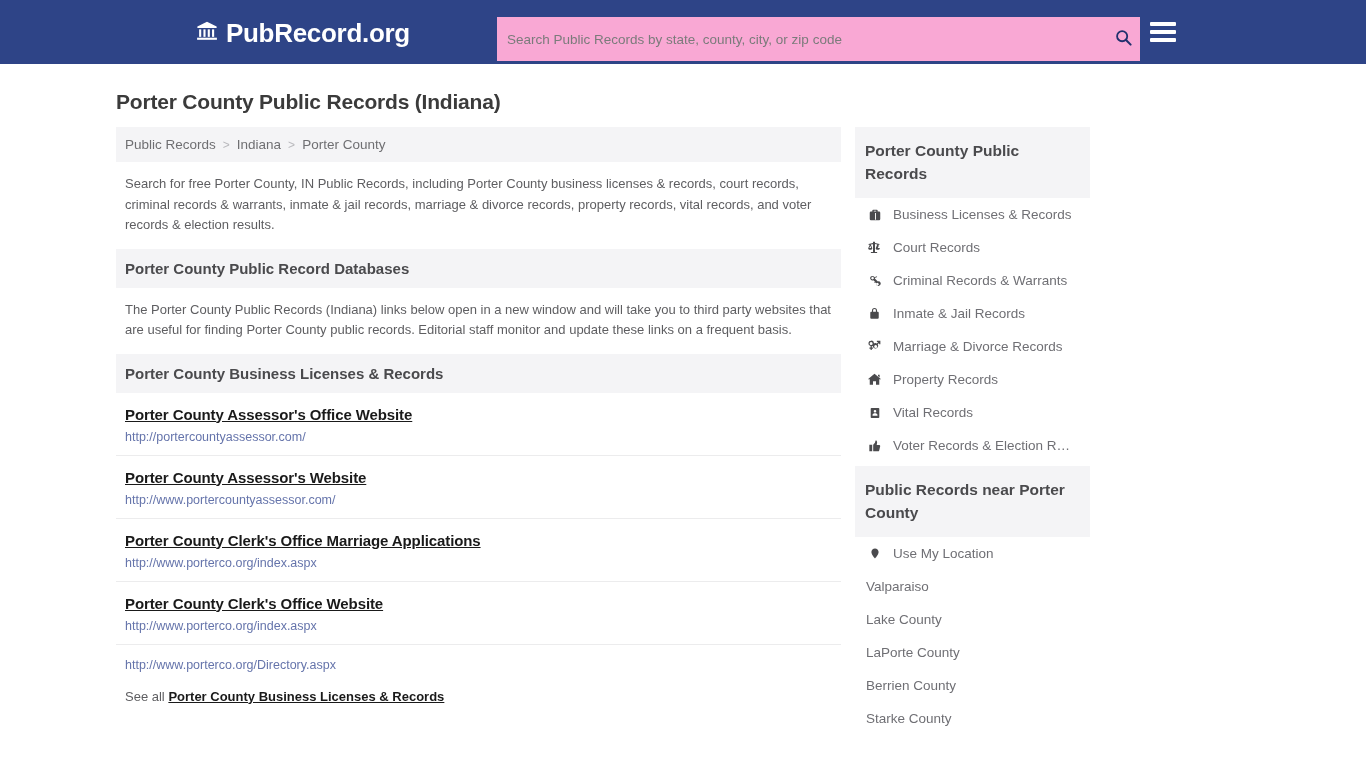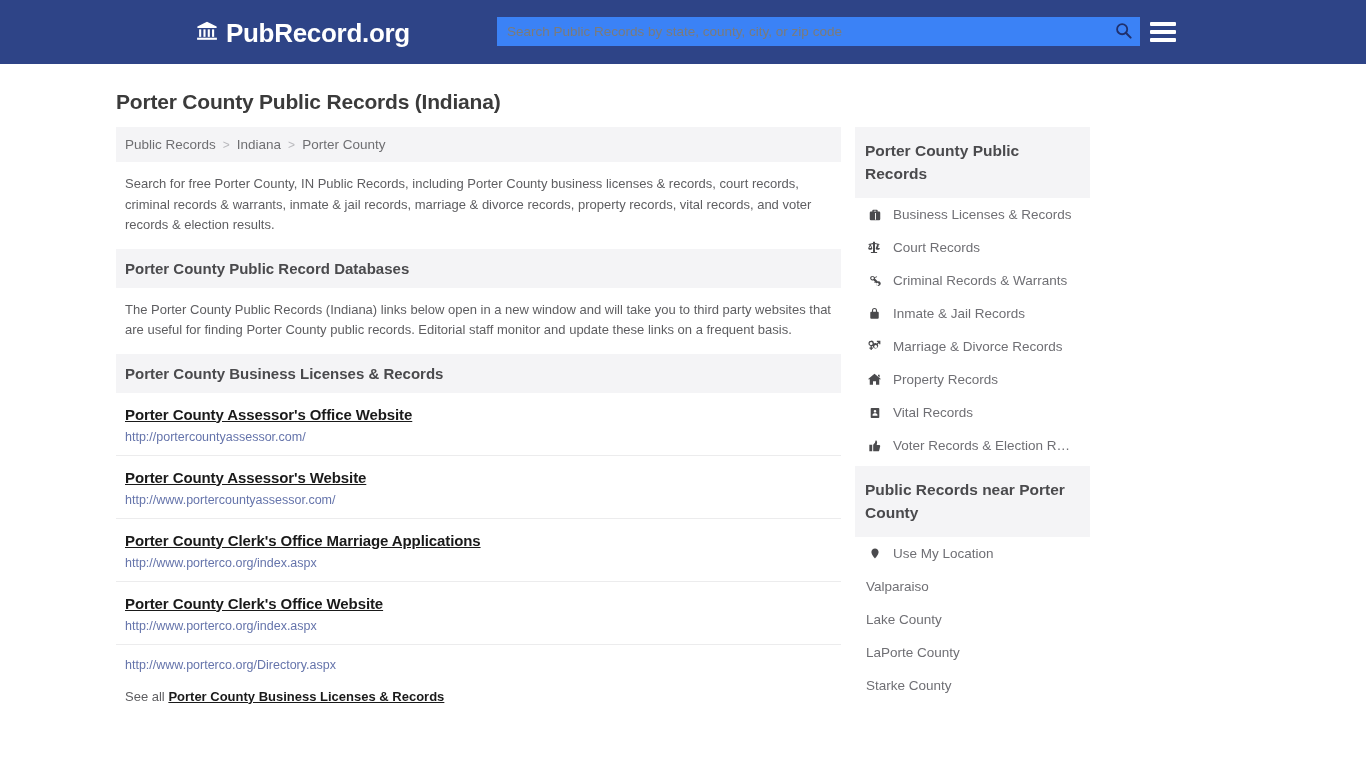--- a/index.html
+++ b/index.html
@@ -32,22 +32,22 @@
     letter-spacing: -0.3px;
     text-decoration: none;
     white-space: nowrap;
   }
   .logo .bank-icon { display: block; }
   .search-wrap {
     position: absolute;
     left: 497px;
     top: 17px;
     width: 643px;
-    height: 29px;
-    background: #3b82f6;
+    height: 44px;
+    background: #f9a8d4;
     display: flex;
     align-items: center;
   }
   .search-input {
     flex: 1 1 auto;
     border: 0;
     outline: 0;
     height: 27px;
     padding: 0 8px 0 10px;
     font-family: "Liberation Sans", sans-serif;
@@ -399,20 +399,25 @@
             <span class="lbl">Lake County</span>
           </a>
               </li>
           <li>
                 <a class="side-item plain" href="#">
             <span class="lbl">LaPorte County</span>
           </a>
               </li>
           <li>
                 <a class="side-item plain" href="#">
+            <span class="lbl">Berrien County</span>
+          </a>
+              </li>
+          <li>
+                <a class="side-item plain" href="#">
             <span class="lbl">Starke County</span>
           </a>
               </li>
         </ul>
       </div>
 
     </div>
   </div>
  </div>
 </div>

